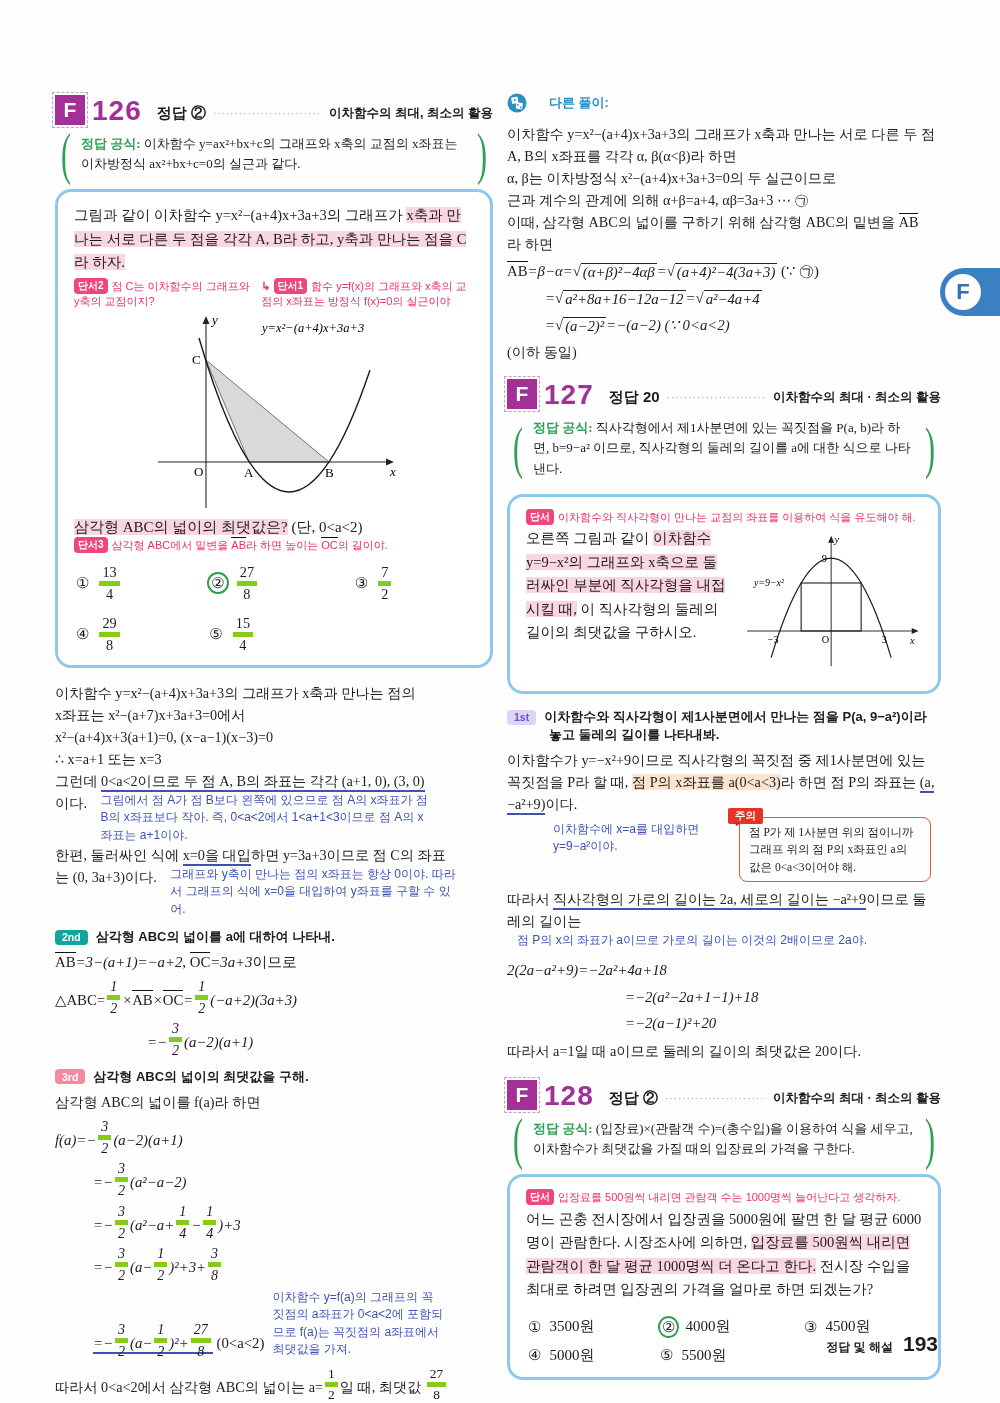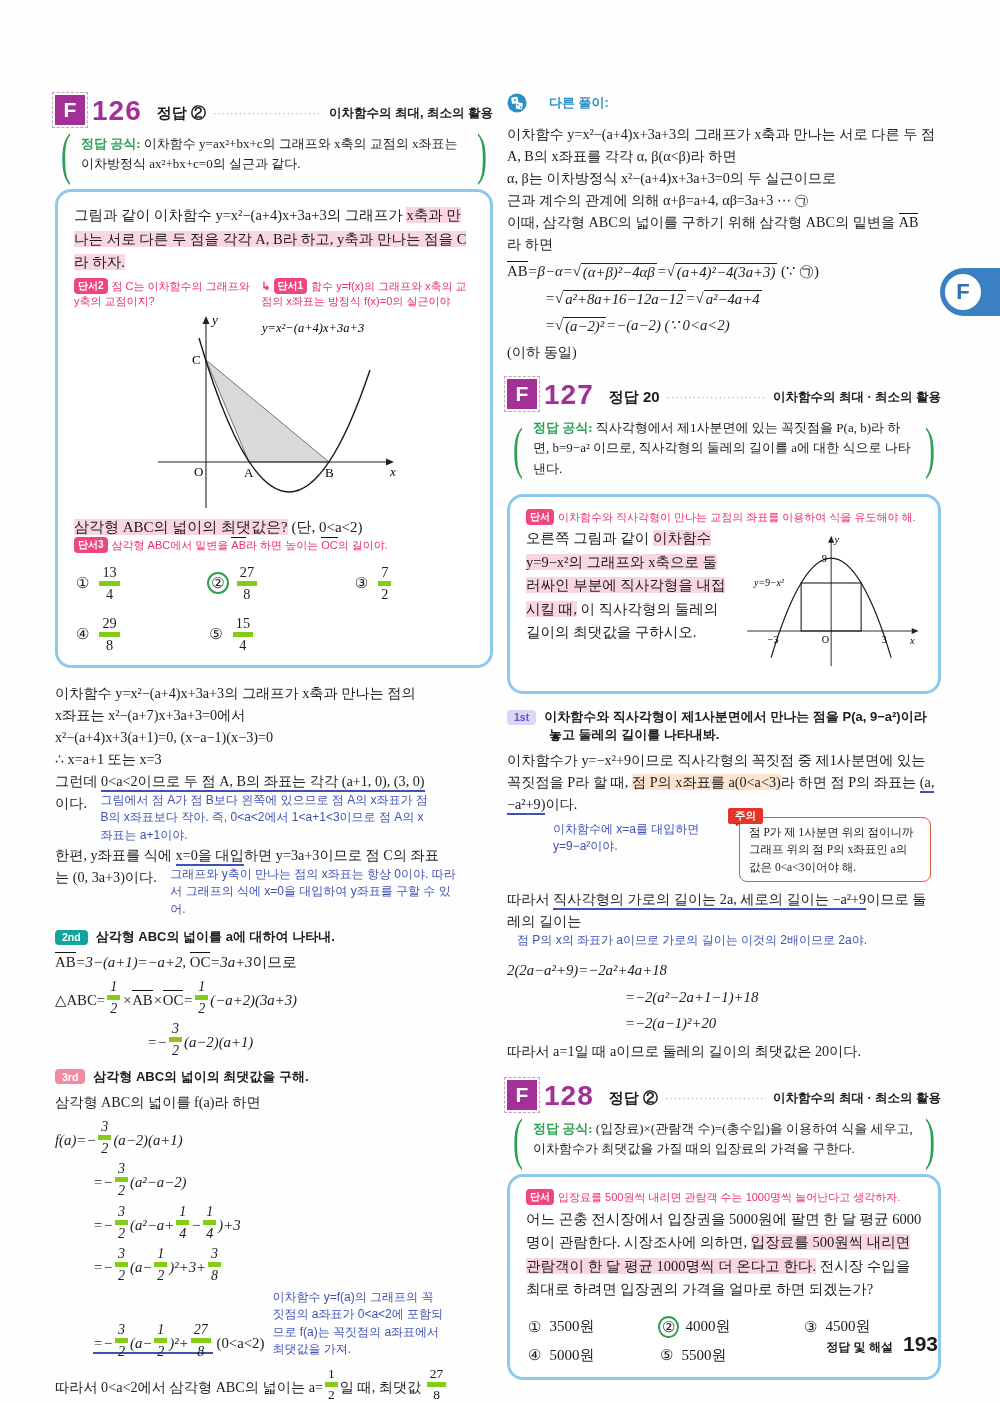--- a/index.html
+++ b/index.html
@@ -198,21 +198,21 @@
     <div class="sol">
       <div>이차함수 y=x²−(a+4)x+3a+3의 그래프가 x축과 만나는 점의</div>
       <div>x좌표는 x²−(a+7)x+3a+3=0에서</div>
       <div>x²−(a+4)x+3(a+1)=0, (x−a−1)(x−3)=0</div>
       <div>∴ x=a+1 또는 x=3</div>
       <div><span>그런데 </span><span class="ulb">0&lt;a&lt;2이므로 두 점 A, B의 좌표는 각각 (a+1, 0), (3, 0)</span></div>
       <div>
         <span>이다.</span>
         <span class="note inote" style="width:330px">그림에서 점 A가 점 B보다 왼쪽에 있으므로 점 A의 x좌표가 점 B의 x좌표보다 작아. 즉, 0&lt;a&lt;2에서 1&lt;a+1&lt;3이므로 점 A의 x좌표는 a+1이야.</span>
       </div>
-      <div><span>한편, y좌표를 식에 </span><span class="ulb">x=0을 대입</span><span>하면 y=3a+3이므로 점 C의 좌표</span></div>
+      <div><span>한편, 둘러싸인 식에 </span><span class="ulb">x=0을 대입</span><span>하면 y=3a+3이므로 점 C의 좌표</span></div>
       <div>
         <span>는 (0, 3a+3)이다.</span>
         <span class="note inote" style="width:290px">그래프와 y축이 만나는 점의 x좌표는 항상 0이야. 따라서 그래프의 식에 x=0을 대입하여 y좌표를 구할 수 있어.</span>
       </div>
 
       <div class="stephead">
         <span class="step c2">2nd</span><span>삼각형 ABC의 넓이를 a에 대하여 나타내.</span>
       </div>
       <div class="eqline">
         <span class="bar k">AB</span><span>=3−(a+1)=−a+2, </span><span class="bar k">OC</span><span>=3a+3</span><span class="k">이므로</span>

